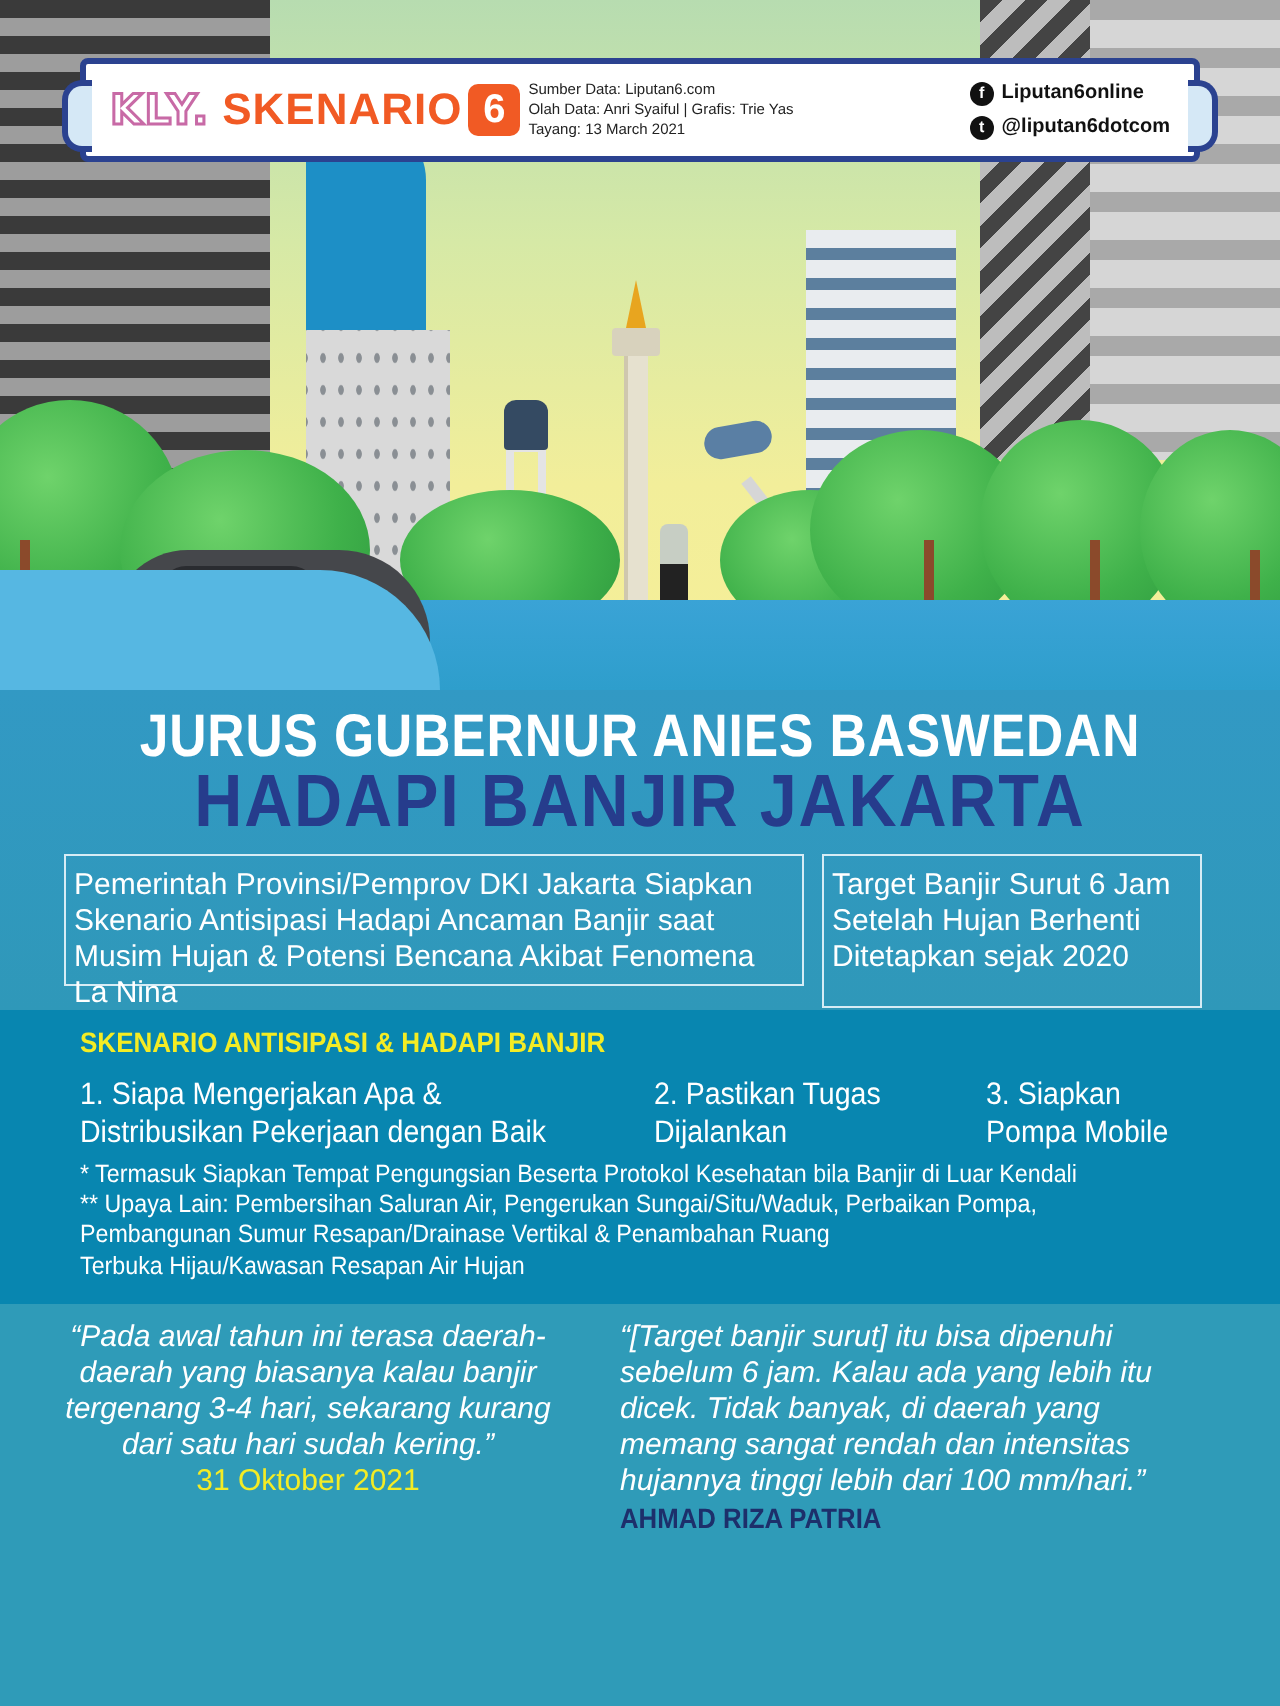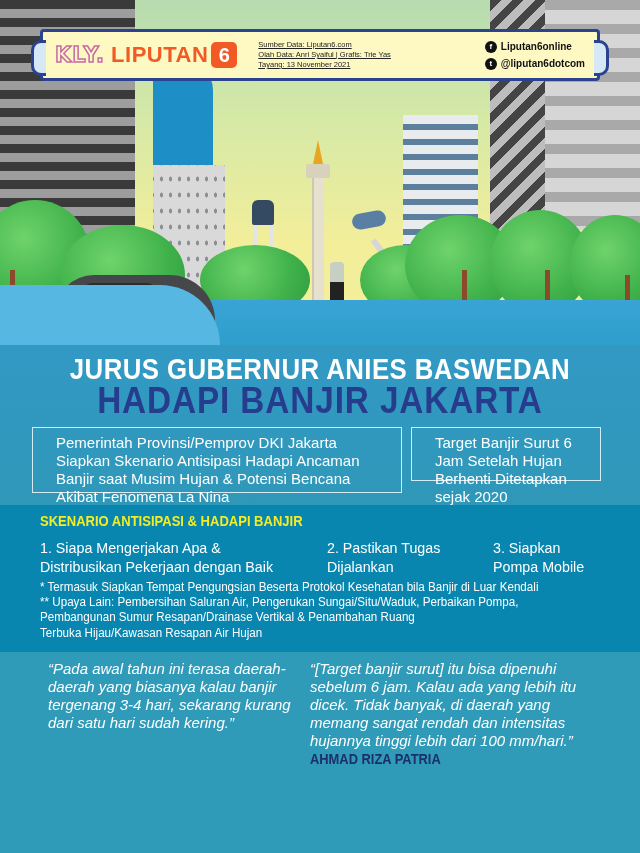--- a/index.html
+++ b/index.html
@@ -35,55 +35,55 @@
   .statue-l { position: absolute; left: 252px; top: 200px; width: 22px; height: 25px; background: #344a62; border-radius: 6px 6px 2px 2px; }
   .statue-r { position: absolute; left: 352px; top: 212px; width: 34px; height: 16px; background: #5a7fa4; border-radius: 8px; transform: rotate(-10deg); }
   .statue-r-post { position: absolute; left: 370px; top: 240px; width: 6px; height: 60px; background: #d6d6d6; transform: rotate(-38deg); transform-origin: top; }
 
   .person { position: absolute; left: 330px; top: 262px; width: 14px; height: 40px; background: linear-gradient(to bottom, #c7cec4 0 50%, #222 50% 100%); border-radius: 4px 4px 0 0; }
   .car { position: absolute; left: 55px; top: 275px; width: 160px; height: 52px; background: #45474b; border-radius: 60px 70px 10px 10px; }
   .car-win { position: absolute; left: 80px; top: 283px; width: 80px; height: 16px; background: #2a2c30; border-radius: 18px 20px 2px 2px; }
 
   
   .banner { position: absolute; left: 40px; top: 29px; width: 560px; height: 52px;
-    background: #fef9c3; border: 3px solid #2b4290; border-radius: 4px; display: flex; align-items: center; padding: 0 12px; }
+    background: #ffffff; border: 3px solid #2b4290; border-radius: 4px; display: flex; align-items: center; padding: 0 12px; }
   .banner::before, .banner::after { content: ""; position: absolute; top: 8px; width: 12px; height: 30px; background: #d5e8f6; border: 3px solid #2b4290; }
   .banner::before { left: -12px; border-right: none; border-radius: 10px 0 0 10px; }
   .banner::after { right: -12px; border-left: none; border-radius: 0 10px 10px 0; }
   .kly { font-family: "DejaVu Sans", sans-serif; font-weight: bold; font-size: 21px; color: transparent;
     -webkit-text-stroke: 1.5px #c86aa6; letter-spacing: 1px; margin-right: 6px; }
   .liputan { font-family: "Liberation Sans", sans-serif; font-weight: 900; font-size: 22px; color: #f15a24; letter-spacing: 0.5px; }
   .six { display: inline-flex; align-items: center; justify-content: center; width: 26px; height: 26px; margin-left: 3px;
     background: #f15a24; color: #fff; font-weight: bold; font-size: 20px; border-radius: 5px; }
-  .meta { margin-left: 21px; font-size: 7.5px; line-height: 10px; color: #222; text-decoration: underline; }
+  .meta { margin-left: 4px; font-size: 7.5px; line-height: 10px; color: #222; }
   .social { margin-left: auto; font-size: 10px; font-weight: bold; color: #111; line-height: 17px; }
   .social-row { display: flex; align-items: center; gap: 4px; justify-content: flex-start; }
   .soc-icon { display: inline-flex; align-items: center; justify-content: center; width: 12px; height: 12px; border-radius: 50%; background: #111; color: #fff; font-size: 8px; font-weight: bold; }
 
   
   .title-band { position: absolute; left: 0; top: 345px; width: 640px; height: 160px; background: linear-gradient(to bottom, #3299c4, #2f98b9); }
   .t1 { position: absolute; left: 0; top: 352px; width: 640px; text-align: center; font-weight: 900; font-size: 30px;
     color: #fff; letter-spacing: 0.5px; transform: scaleX(0.86); }
   .t2 { position: absolute; left: 0; top: 380px; width: 640px; text-align: center; font-weight: 900; font-size: 37px;
     color: #263c8c; letter-spacing: 1px; transform: scaleX(0.9); }
 
-  .box { position: absolute; border: 1.5px solid #d6ecf5; color: #fff; font-size: 15px; line-height: 18px; padding: 6px 23px; }
+  .box { position: absolute; border: 1.5px solid #d6ecf5; color: #fff; font-size: 15px; line-height: 18px; padding: 6px 4px; }
   .box1 { left: 32px; top: 427px; width: 370px; height: 66px; }
-  .box2 { left: 411px; top: 427px; width: 190px; height: 54px; }
+  .box2 { left: 411px; top: 427px; width: 190px; height: 77px; }
 
   
   .sken { position: absolute; left: 0; top: 505px; width: 640px; height: 147px; background: #0886b0; }
   .sken-title { position: absolute; left: 40px; top: 513px; font-weight: bold; font-size: 14px; color: #f4ec24; transform: scaleX(0.93); transform-origin: left; }
   .step { position: absolute; top: 538px; color: #fff; font-size: 15.5px; line-height: 19px; transform: scaleX(0.92); transform-origin: left; }
   .s1 { left: 40px; } .s2 { left: 327px; } .s3 { left: 493px; }
   .notes { position: absolute; left: 40px; top: 580px; width: 590px; color: #fff; font-size: 12.5px; line-height: 15.2px; transform: scaleX(0.93); transform-origin: left; }
 
   
   .quote { position: absolute; top: 660px; color: #fff; font-style: italic; font-size: 15px; line-height: 18px; }
-  .q1 { left: 48px; width: 260px; }
+  .q1 { left: 24px; width: 260px; text-align: center; }
   .q2 { left: 310px; width: 300px; }
   .qdate { color: #f4ec24; font-style: normal; font-size: 15px; }
   .qname { color: #1d2f6b; font-style: normal; font-weight: bold; font-size: 14px; transform: scaleX(0.92); transform-origin: left; display: inline-block; }
   .qrole { color: #f4ec24; font-style: normal; font-size: 15px; }
 </style>
 </head>
 <body>
 
 <div class="scene">
   <div class="bldg stripes-dark" style="left:0;top:0;width:135px;height:250px;"></div>
@@ -116,26 +116,26 @@
 
   <div class="person"></div>
   <div class="water"></div>
   <div class="car"></div>
   <div class="car-win"></div>
   <div class="wave"></div>
 </div>
 
 <div class="banner">
   <span class="kly">KLY.</span>
-  <span class="liputan">LIPUTAN</span>
+  <span class="liputan">SKENARIO</span>
   <span class="six">6</span>
   <div class="meta">
     <div>Sumber Data: Liputan6.com</div>
     <div>Olah Data: Anri Syaiful | Grafis: Trie Yas</div>
-    <div>Tayang: 13 November 2021</div>
+    <div>Tayang: 13 March 2021</div>
   </div>
   <div class="social">
     <div class="social-row">
       <span class="soc-icon">f</span>
       <span>Liputan6online</span>
     </div>
     <div class="social-row">
       <span class="soc-icon">t</span>
       <span>@liputan6dotcom</span>
     </div>
@@ -165,17 +165,18 @@
 </div>
 <div class="notes">
   <div>* Termasuk Siapkan Tempat Pengungsian Beserta Protokol Kesehatan bila Banjir di Luar Kendali</div>
   <div>** Upaya Lain: Pembersihan Saluran Air, Pengerukan Sungai/Situ/Waduk, Perbaikan Pompa,</div>
   <div>Pembangunan Sumur Resapan/Drainase Vertikal &amp; Penambahan Ruang</div>
   <div>Terbuka Hijau/Kawasan Resapan Air Hujan</div>
 </div>
 
 <div class="quote q1">
   <div>“Pada awal tahun ini terasa daerah-daerah yang biasanya kalau banjir tergenang 3-4 hari, sekarang kurang dari satu hari sudah kering.”</div>
+  <div class="qdate">31 Oktober 2021</div>
 </div>
 <div class="quote q2">
   <div>“[Target banjir surut] itu bisa dipenuhi sebelum 6 jam. Kalau ada yang lebih itu dicek. Tidak banyak, di daerah yang memang sangat rendah dan intensitas hujannya tinggi lebih dari 100 mm/hari.”</div>
   <div><span class="qname">AHMAD RIZA PATRIA</span></div>
 </div>
 
 </body></html>

